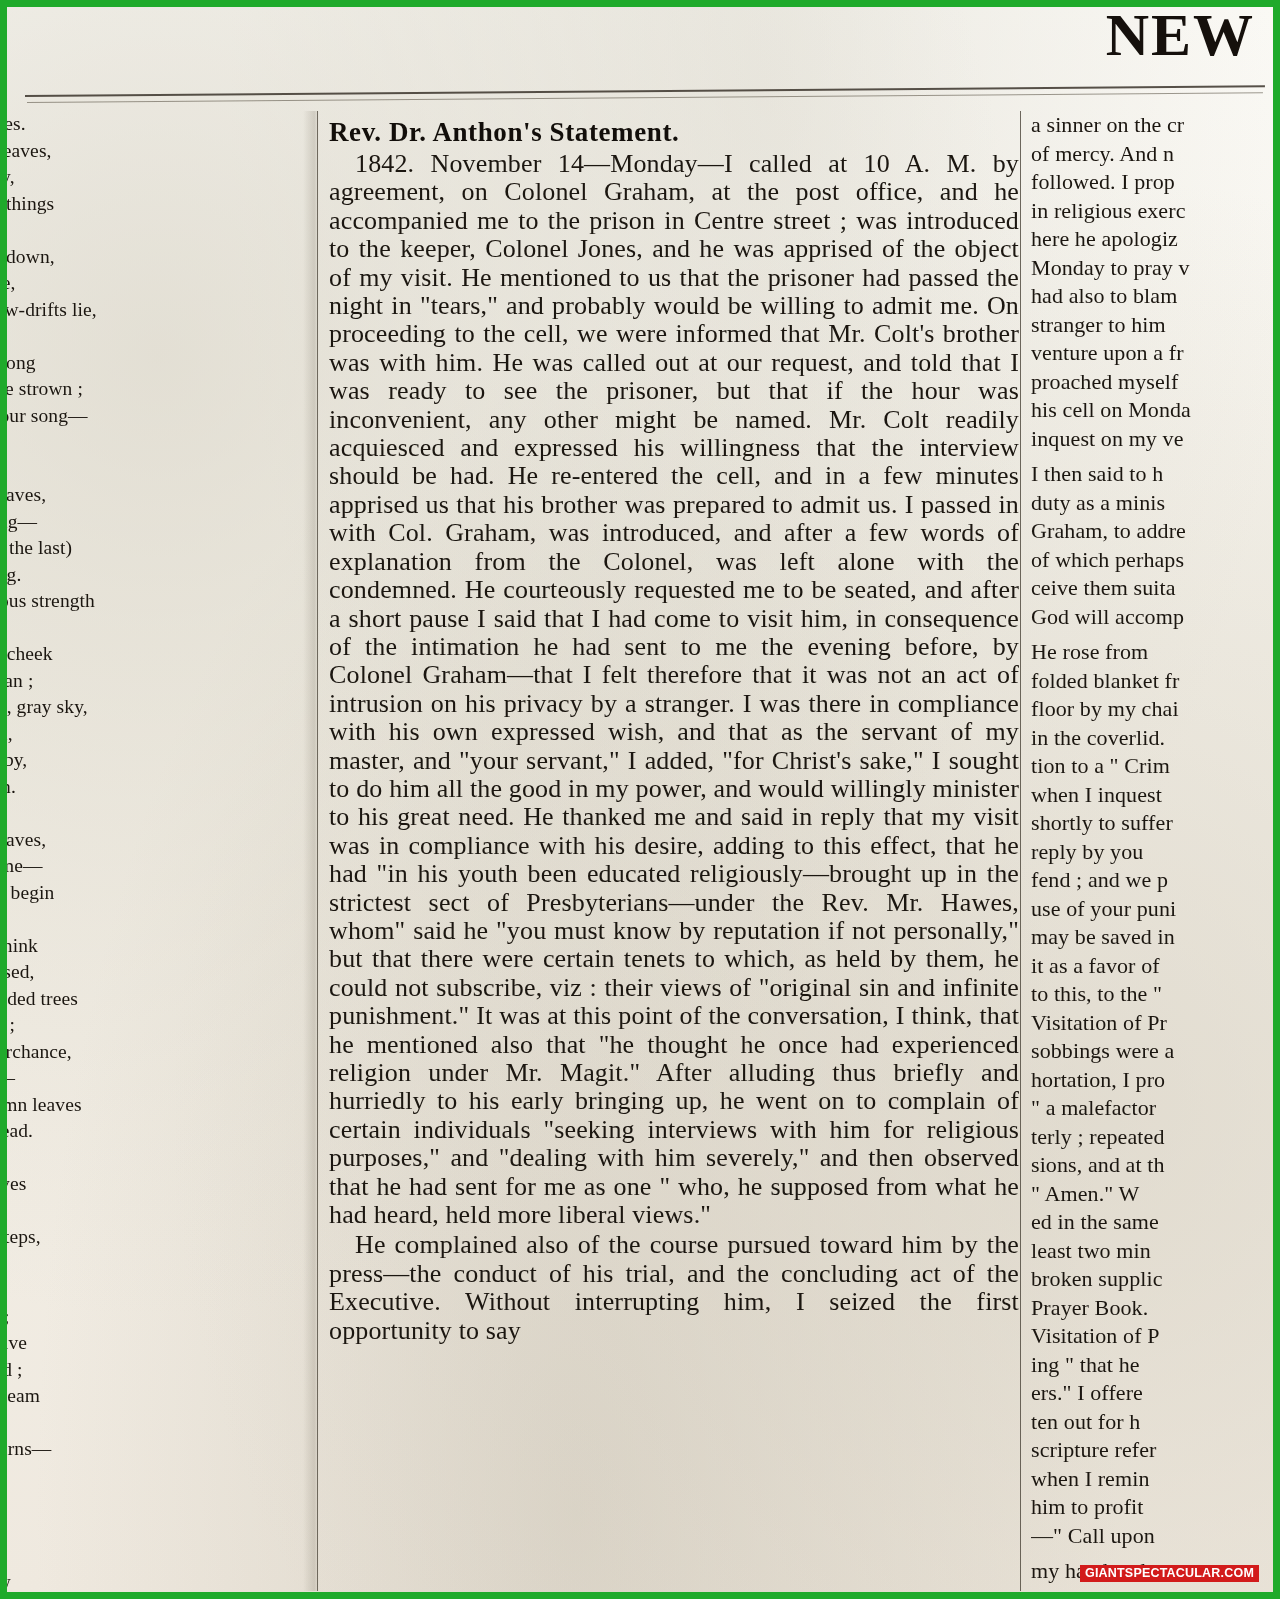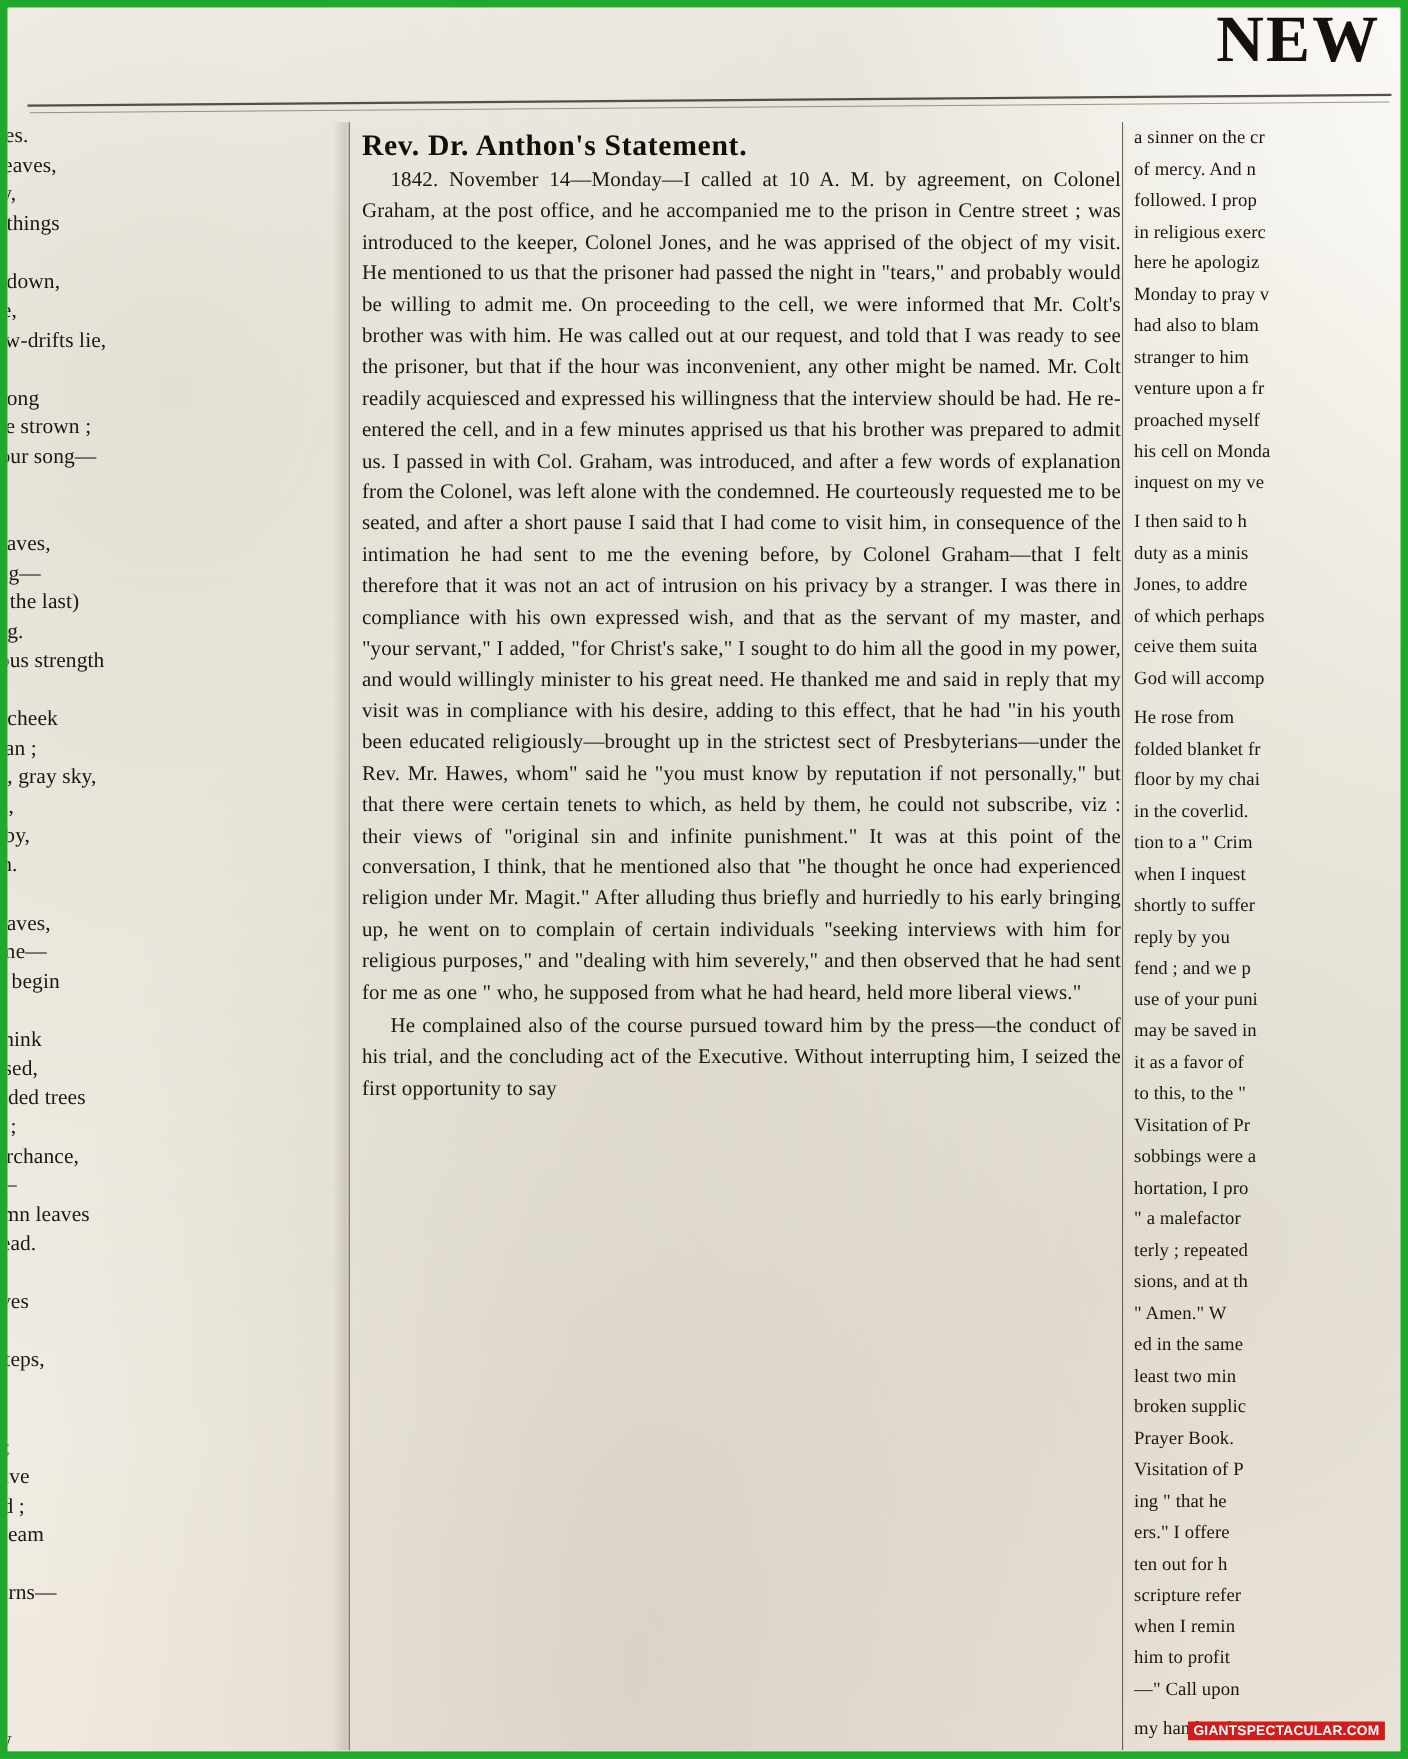--- a/index.html
+++ b/index.html
@@ -132,34 +132,34 @@
   }
   #col-center .subhead {
     text-align: center;
     font-weight: bold;
     font-size: 18.5px;
     letter-spacing: 1.6px;
     margin: 0 0 6px 0;
     color: #171310;
   }
   #col-center .body {
-    font-size: 19px;
+    font-size: 26px;
     line-height: 28.4px;
     text-align: justify;
     text-justify: inter-word;
     letter-spacing: .15px;
   }
   #col-center .body p { margin: 0 0 2px 0; text-indent: 26px; }
 
   
   #col-right {
     left: 1024px;
     width: 248px;
     height: 1480px;
-    font-size: 17px;
+    font-size: 22px;
     line-height: 28.5px;
     letter-spacing: .1px;
   }
   #col-right .para { margin-bottom: 7px; }
   #col-right .ln { white-space: nowrap; }
 
   
   #watermark {
     position: absolute;
     right: 14px;
@@ -281,21 +281,21 @@
           <div class="ln">had also to blam</div>
           <div class="ln">stranger to him</div>
           <div class="ln">venture upon a fr</div>
           <div class="ln">proached myself</div>
           <div class="ln">his cell on Monda</div>
           <div class="ln">inquest on my ve</div>
         </div>
         <div class="para">
           <div class="ln">I then said to h</div>
           <div class="ln">duty as a minis</div>
-          <div class="ln">Jones, to addre</div>
+          <div class="ln">Graham, to addre</div>
           <div class="ln">of which perhaps</div>
           <div class="ln">ceive them suita</div>
           <div class="ln">God will accomp</div>
         </div>
         <div class="para">
           <div class="ln">He rose from</div>
           <div class="ln">folded blanket fr</div>
           <div class="ln">floor by my chai</div>
           <div class="ln">in the coverlid.</div>
           <div class="ln">tion to a " Crim</div>

